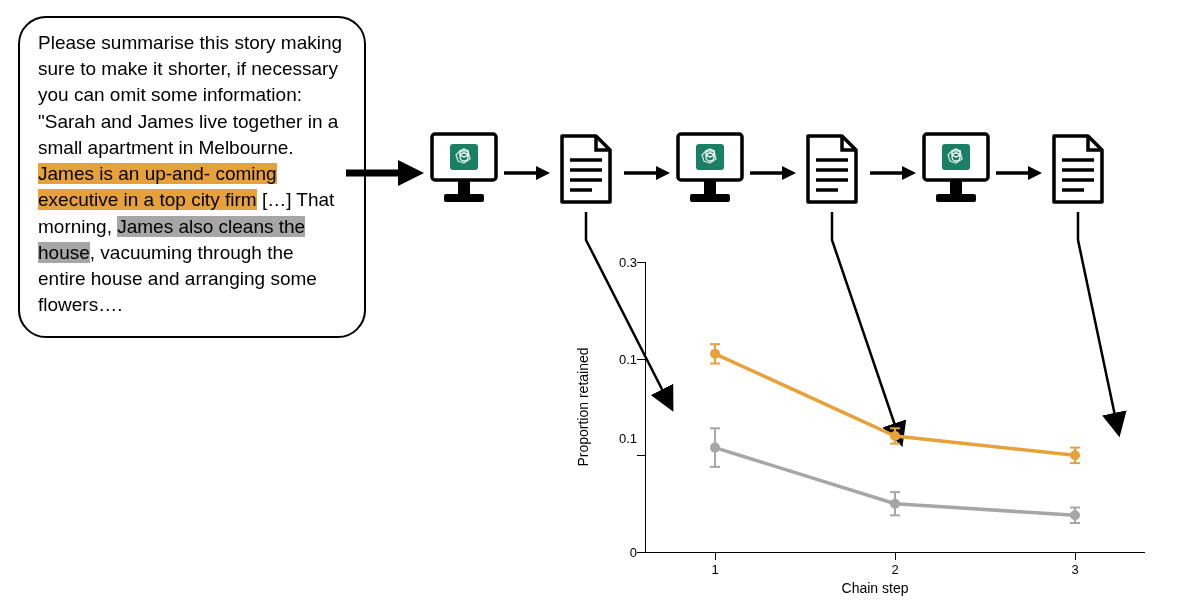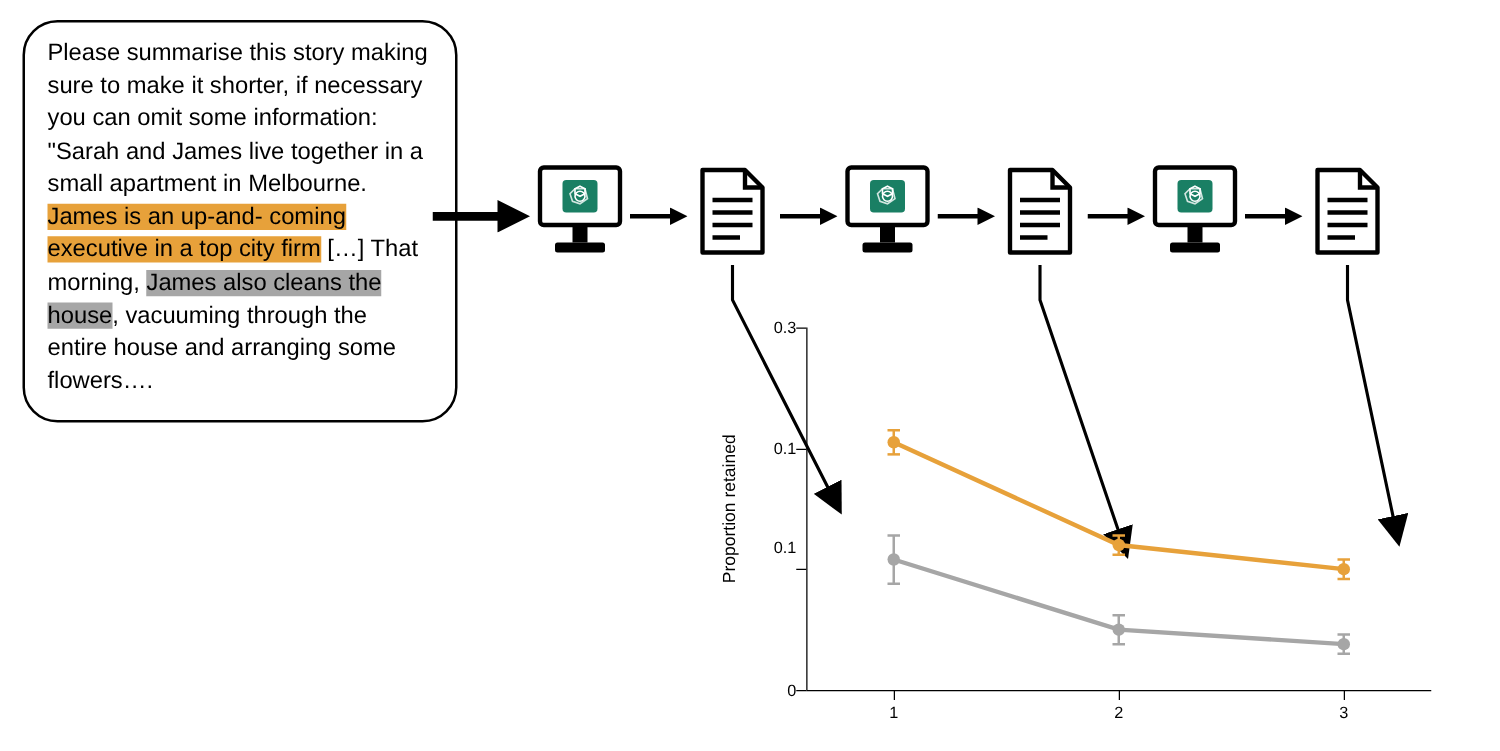--- a/index.html
+++ b/index.html
@@ -299,20 +299,21 @@
   <div class="y-tick-label" style="top:0px">0.3</div>
 
   <div class="x-tick" style="left:140px"></div>
   <div class="x-tick" style="left:320px"></div>
   <div class="x-tick" style="left:500px"></div>
 
   <div class="x-tick-label" style="left:140px">1</div>
   <div class="x-tick-label" style="left:320px">2</div>
   <div class="x-tick-label" style="left:500px">3</div>
 
+  <div class="x-axis-title">Chain step</div>
   <div class="y-axis-title">Proportion retained</div>
 
   <svg class="series-svg" id="series-svg">
       <path d="M 70 91.8 L 250 174.0 L 430 193.3" fill="none" stroke="#e7a13a" stroke-width="3.5"></path>
       <line x1="70" y1="82.2" x2="70" y2="101.5" stroke="#e7a13a" stroke-width="2"></line>
       <line x1="65" y1="82.2" x2="75" y2="82.2" stroke="#e7a13a" stroke-width="2"></line>
       <line x1="65" y1="101.5" x2="75" y2="101.5" stroke="#e7a13a" stroke-width="2"></line>
       <circle cx="70" cy="91.8" r="5" fill="#e7a13a"></circle>
       <line x1="250" y1="166.3" x2="250" y2="181.7" stroke="#e7a13a" stroke-width="2"></line>
       <line x1="245" y1="166.3" x2="255" y2="166.3" stroke="#e7a13a" stroke-width="2"></line>

